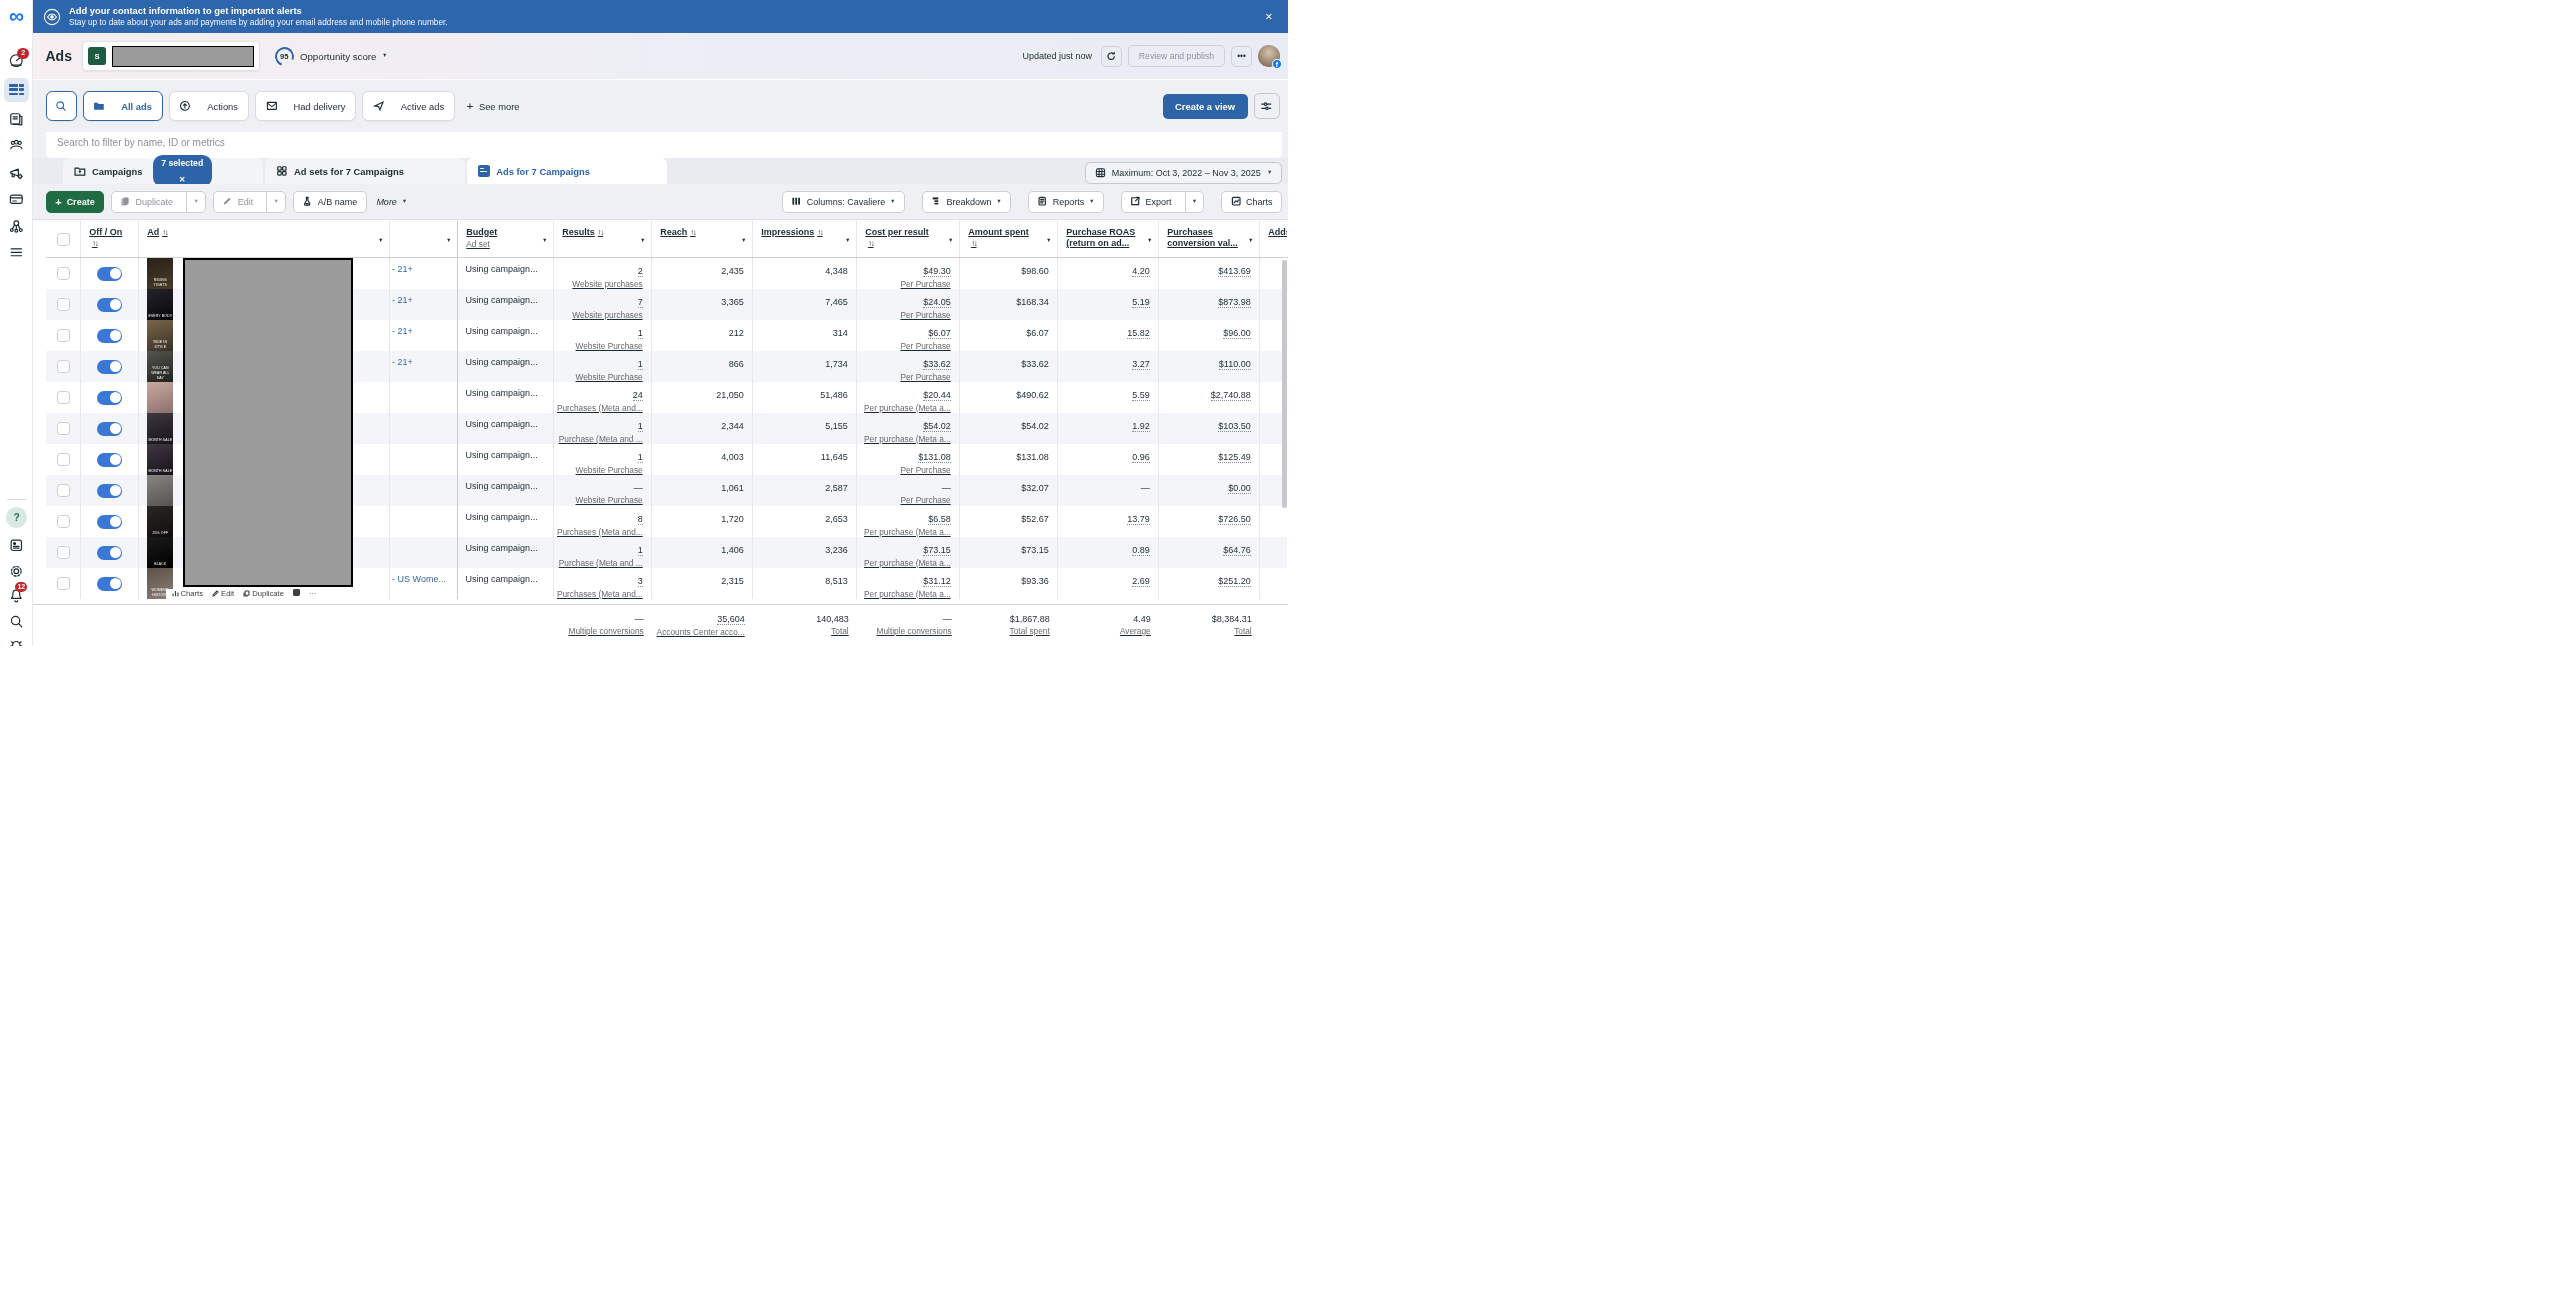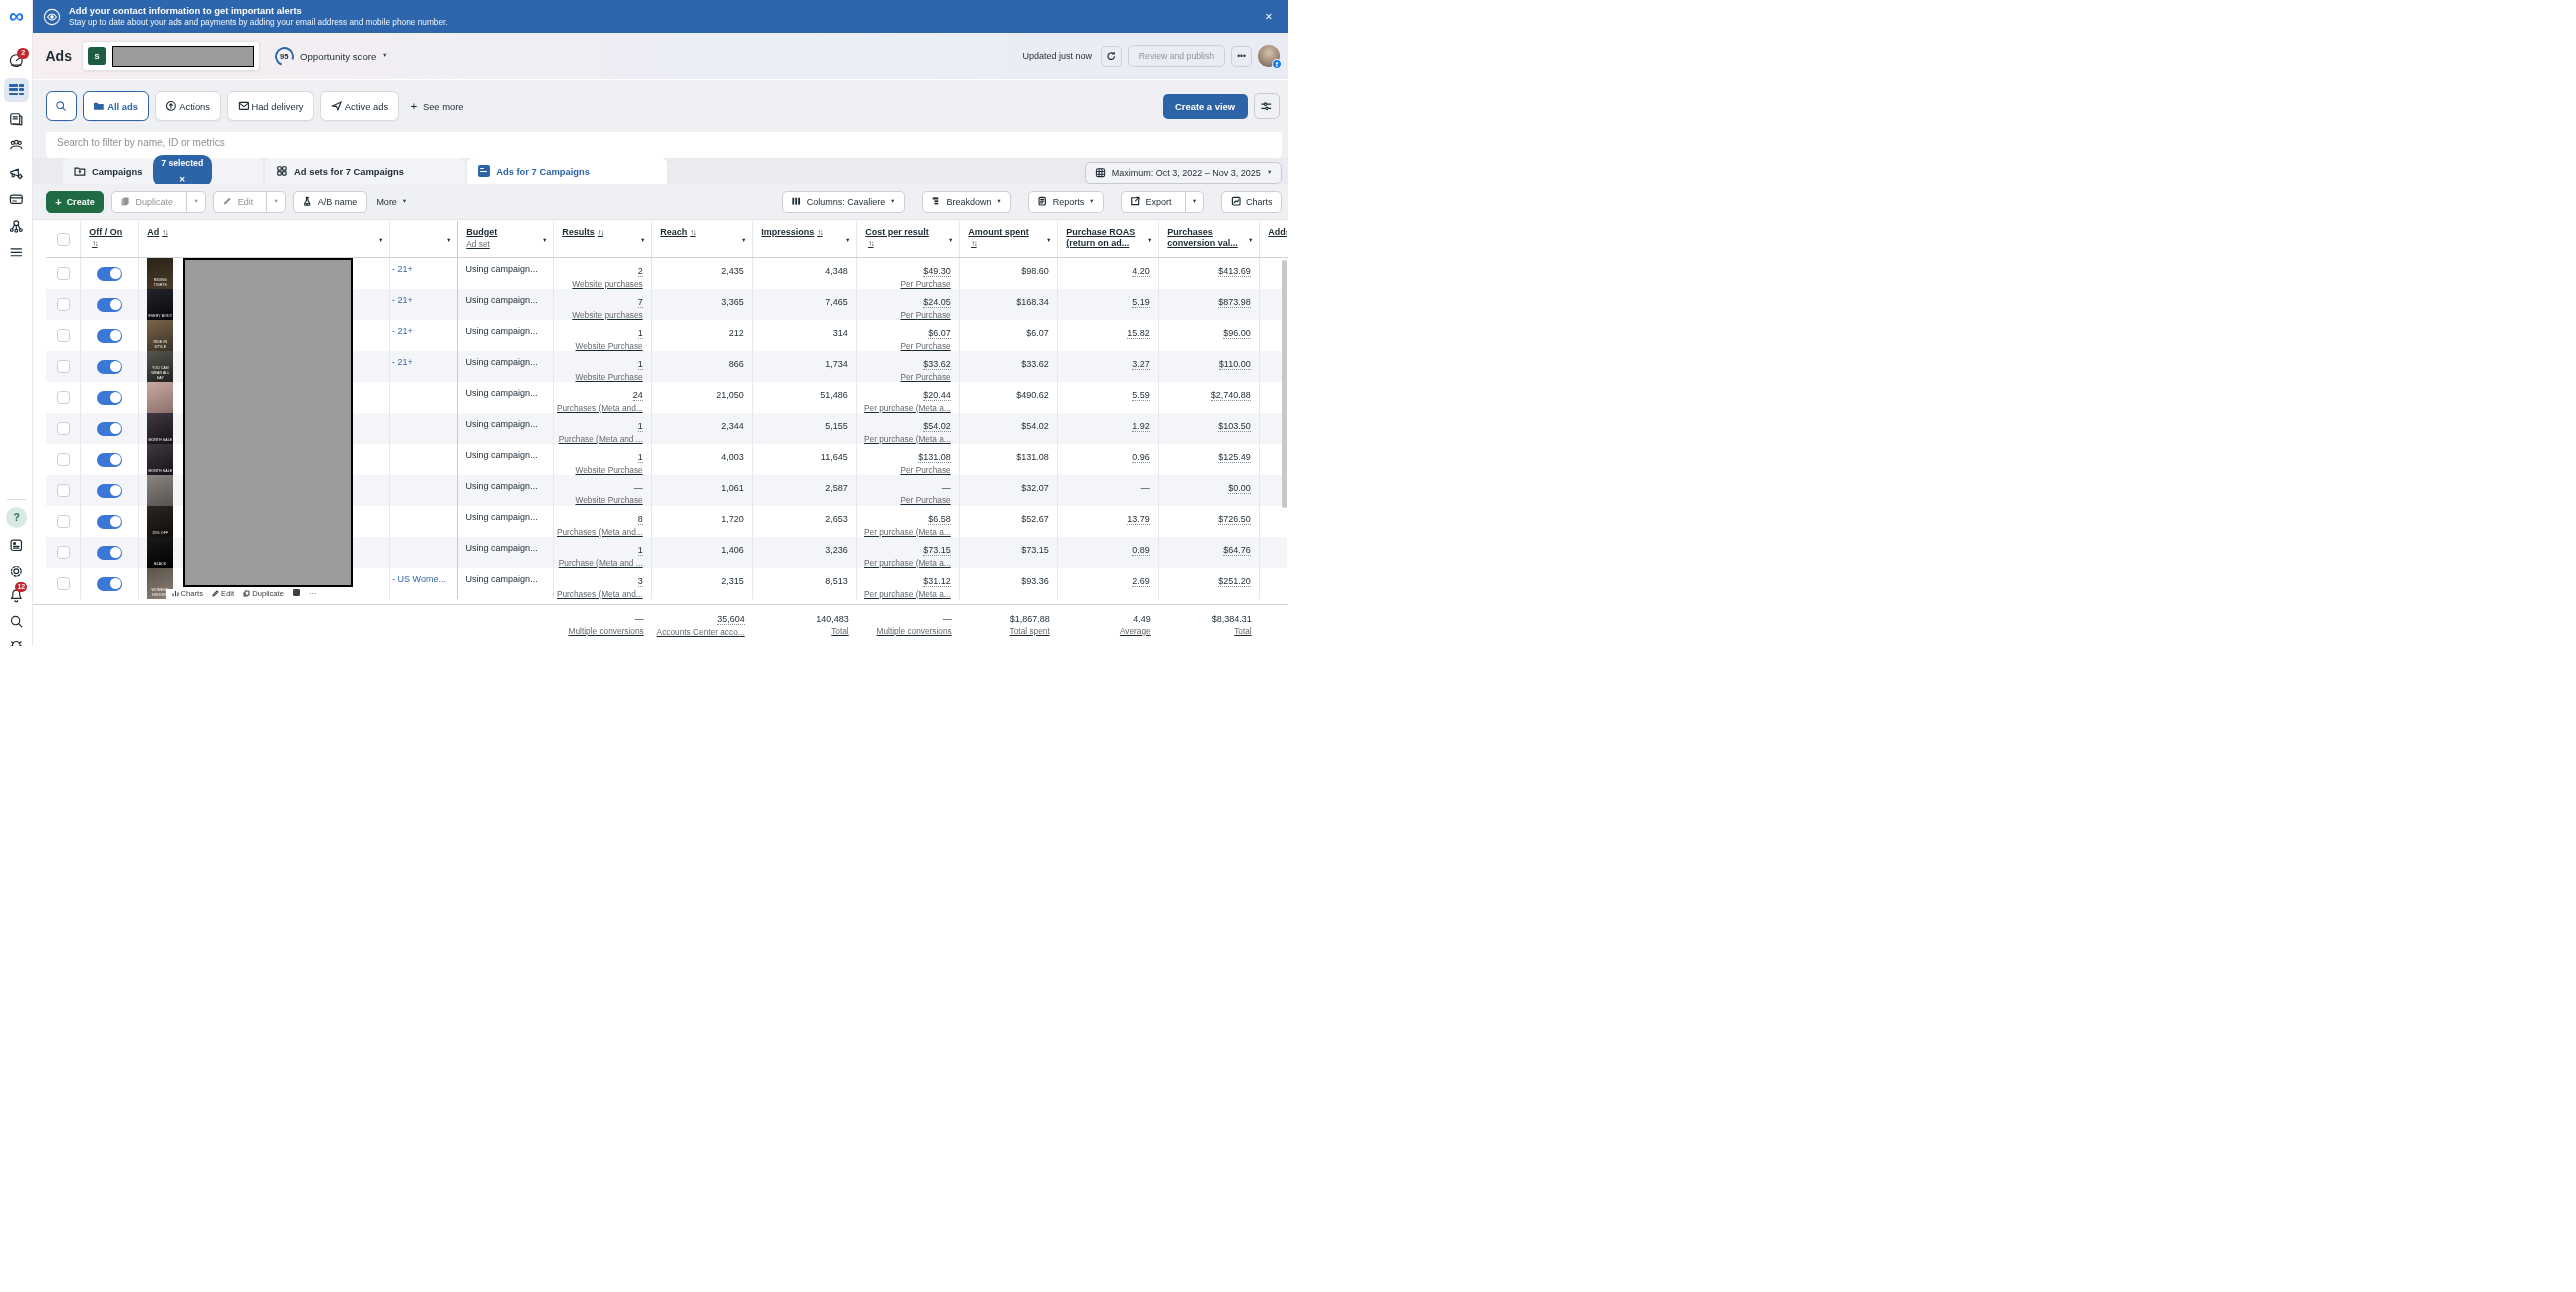--- a/index.html
+++ b/index.html
@@ -46,21 +46,21 @@
   .hdr-right{margin-left:auto;display:flex;align-items:center;gap:6.2px;}
   .upd{font-size:9px;margin-right:2.8px;}
   .icon-btn{width:21px;height:21px;border:0.7px solid #ced0d6;border-radius:4.9px;background:transparent;display:flex;align-items:center;justify-content:center;cursor:pointer;font-size:8.3px;color:#1c2b33;}
   .icon-btn svg{width:10.4px;height:10.4px;stroke:#1c2b33;stroke-width:1.8;fill:none;}
   .btn-disabled{border:0.7px solid #ced0d6;border-radius:4.9px;background:transparent;color:var(--dis);font-size:8.7px;padding:4.9px 9.7px;cursor:default;}
   .avatar{position:relative;width:21.5px;height:21.5px;border-radius:50%;background:radial-gradient(circle at 50% 35%,#d9c3ae,#8d7a68 70%,#5d5248);}
   .avatar .fb{position:absolute;right:-2.1px;bottom:-2.1px;width:9.7px;height:9.7px;border-radius:50%;background:#1877f2;color:#fff;font-size:7px;font-weight:bold;text-align:center;line-height:9.7px;border:0.7px solid #fff;}
 
   
   .chips{position:absolute;left:33px;top:80px;right:0;height:52px;background:var(--bg);display:flex;align-items:center;padding:0 8.3px 0 13px;gap:6.2px;z-index:5;}
-  .chip{height:30.5px;background:#fff;border:0.7px solid #d8dade;border-radius:6.2px;display:flex;align-items:center;gap:2px;padding:0 9.7px;font-size:9.4px;cursor:pointer;box-shadow:0 0.7px 0.7px rgba(0,0,0,.04);}
+  .chip{height:30.5px;background:#fff;border:0.7px solid #d8dade;border-radius:6.2px;display:flex;align-items:center;gap:16px;padding:0 9.7px;font-size:9.4px;cursor:pointer;box-shadow:0 0.7px 0.7px rgba(0,0,0,.04);}
   .chip svg{width:11.8px;height:11.8px;stroke:#1c2b33;stroke-width:1.6;fill:none;stroke-linecap:round;}
   .chip.sq{width:30.5px;padding:0;justify-content:center;border:0.7px solid var(--accent);}
   .chip.sq svg{stroke:var(--accent);}
   .chip.active{border:0.7px solid var(--accent);color:var(--accent);font-weight:bold;}
   .seemore{display:flex;align-items:center;gap:5.5px;font-size:9.4px;padding:0 5.5px;cursor:pointer;}
   .seemore .plus{font-size:11.8px;}
   .chips-right{margin-left:auto;display:flex;align-items:center;gap:6.2px;}
   .btn-primary{background:var(--accent);color:#fff;font-size:9.4px;font-weight:bold;border:none;border-radius:4.9px;padding:7px 12.5px;cursor:pointer;}
   .sliders-btn{width:26px;height:26px;border:0.7px solid #c6c8ce;border-radius:5.5px;background:transparent;display:flex;align-items:center;justify-content:center;cursor:pointer;}
   .sliders-btn svg{width:12.5px;height:12.5px;stroke:#1c2b33;stroke-width:1.6;fill:none;}
@@ -87,21 +87,21 @@
   .toolbar{position:absolute;left:33px;top:184px;right:0;height:36px;background:var(--bg);display:flex;align-items:center;padding:0 6.2px 0 13px;gap:7px;border-bottom:0.7px solid #e0e2e6;}
   .tb{height:22px;display:flex;align-items:center;gap:4.9px;background:#fff;border:0.7px solid #ccced4;border-radius:4.9px;padding:0 8.3px;font-size:9px;cursor:pointer;}
   .tb svg{width:10.4px;height:10.4px;stroke:#1c2b33;stroke-width:1.7;fill:none;stroke-linecap:round;stroke-linejoin:round;}
   .tb.green{background:var(--green);border-color:var(--green);color:#fff;font-weight:bold;}
   .tb.split{padding:0;}
   .tb.split .main{display:flex;align-items:center;gap:4.9px;padding:0 8.3px;height:100%;}
   .tb.split .cpart{display:flex;align-items:center;padding:0 6.2px;height:100%;border-left:0.7px solid #ccced4;}
   .tb.gray{color:var(--dis);}
   .tb.gray svg{stroke:#90949a;}
   .tb.gray .ic-fill{fill:#90949a;}
-  .textbtn{display:flex;align-items:center;gap:4.9px;font-size:9px;cursor:pointer;padding:0 2.8px;}
+  .textbtn{display:flex;align-items:center;gap:4.9px;font-size:9px;cursor:pointer;padding:0 2.8px;font-style:italic;}
   .tb-right{margin-left:auto;display:flex;align-items:center;gap:17px;}
   .ic-fill{fill:#1c2b33;stroke:none;}
 
   
   .table{position:absolute;left:0;top:221px;width:1288px;bottom:0;background:#fff;}
   .grid{display:grid;grid-template-columns:35px 58px 251px 68px 96px 98px 101px 104px 103px 98px 101px 101px 27px;margin-left:46px;text-decoration:underline;}
   .thead{height:37px;border-bottom:0.7px solid #cfd1d6;}
   .hcell{position:relative;border-right:0.7px solid var(--line);padding:5.5px 7px 0 8.3px;font-size:9px;font-weight:bold;line-height:11px;}
   .hcell .hsub{font-weight:normal;color:var(--sub);font-size:8.3px;margin-top:1.4px;}
   .hcell .hcaret{position:absolute;right:5.5px;top:14px;font-size:5.5px;}

